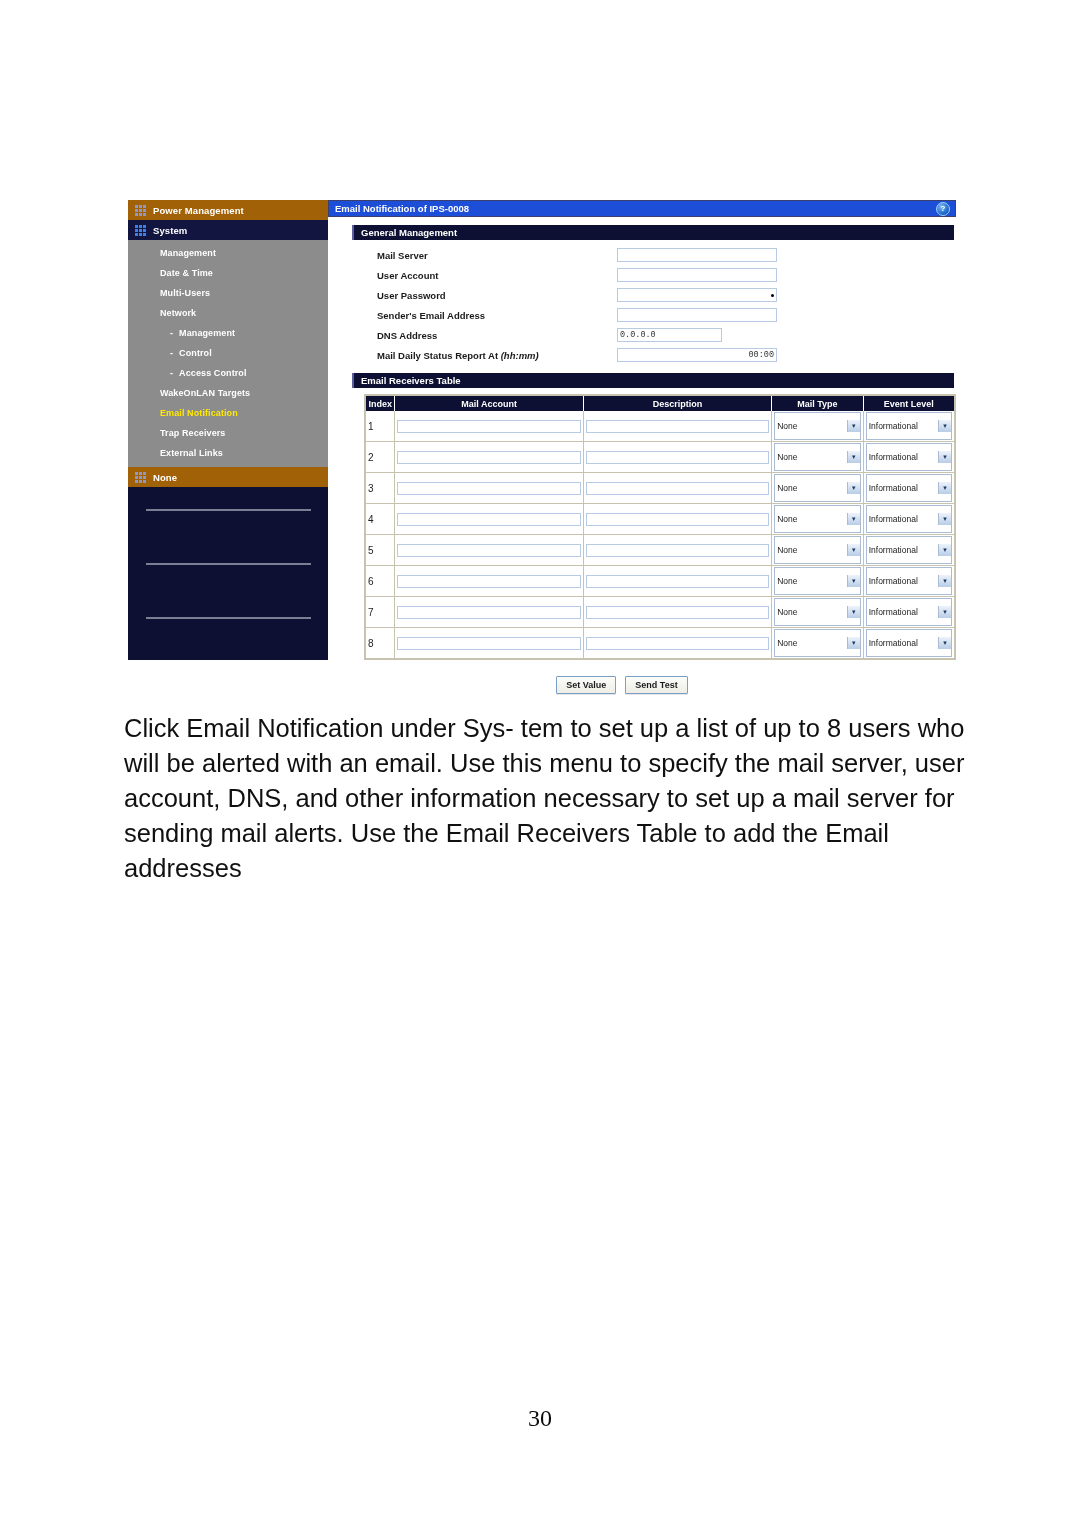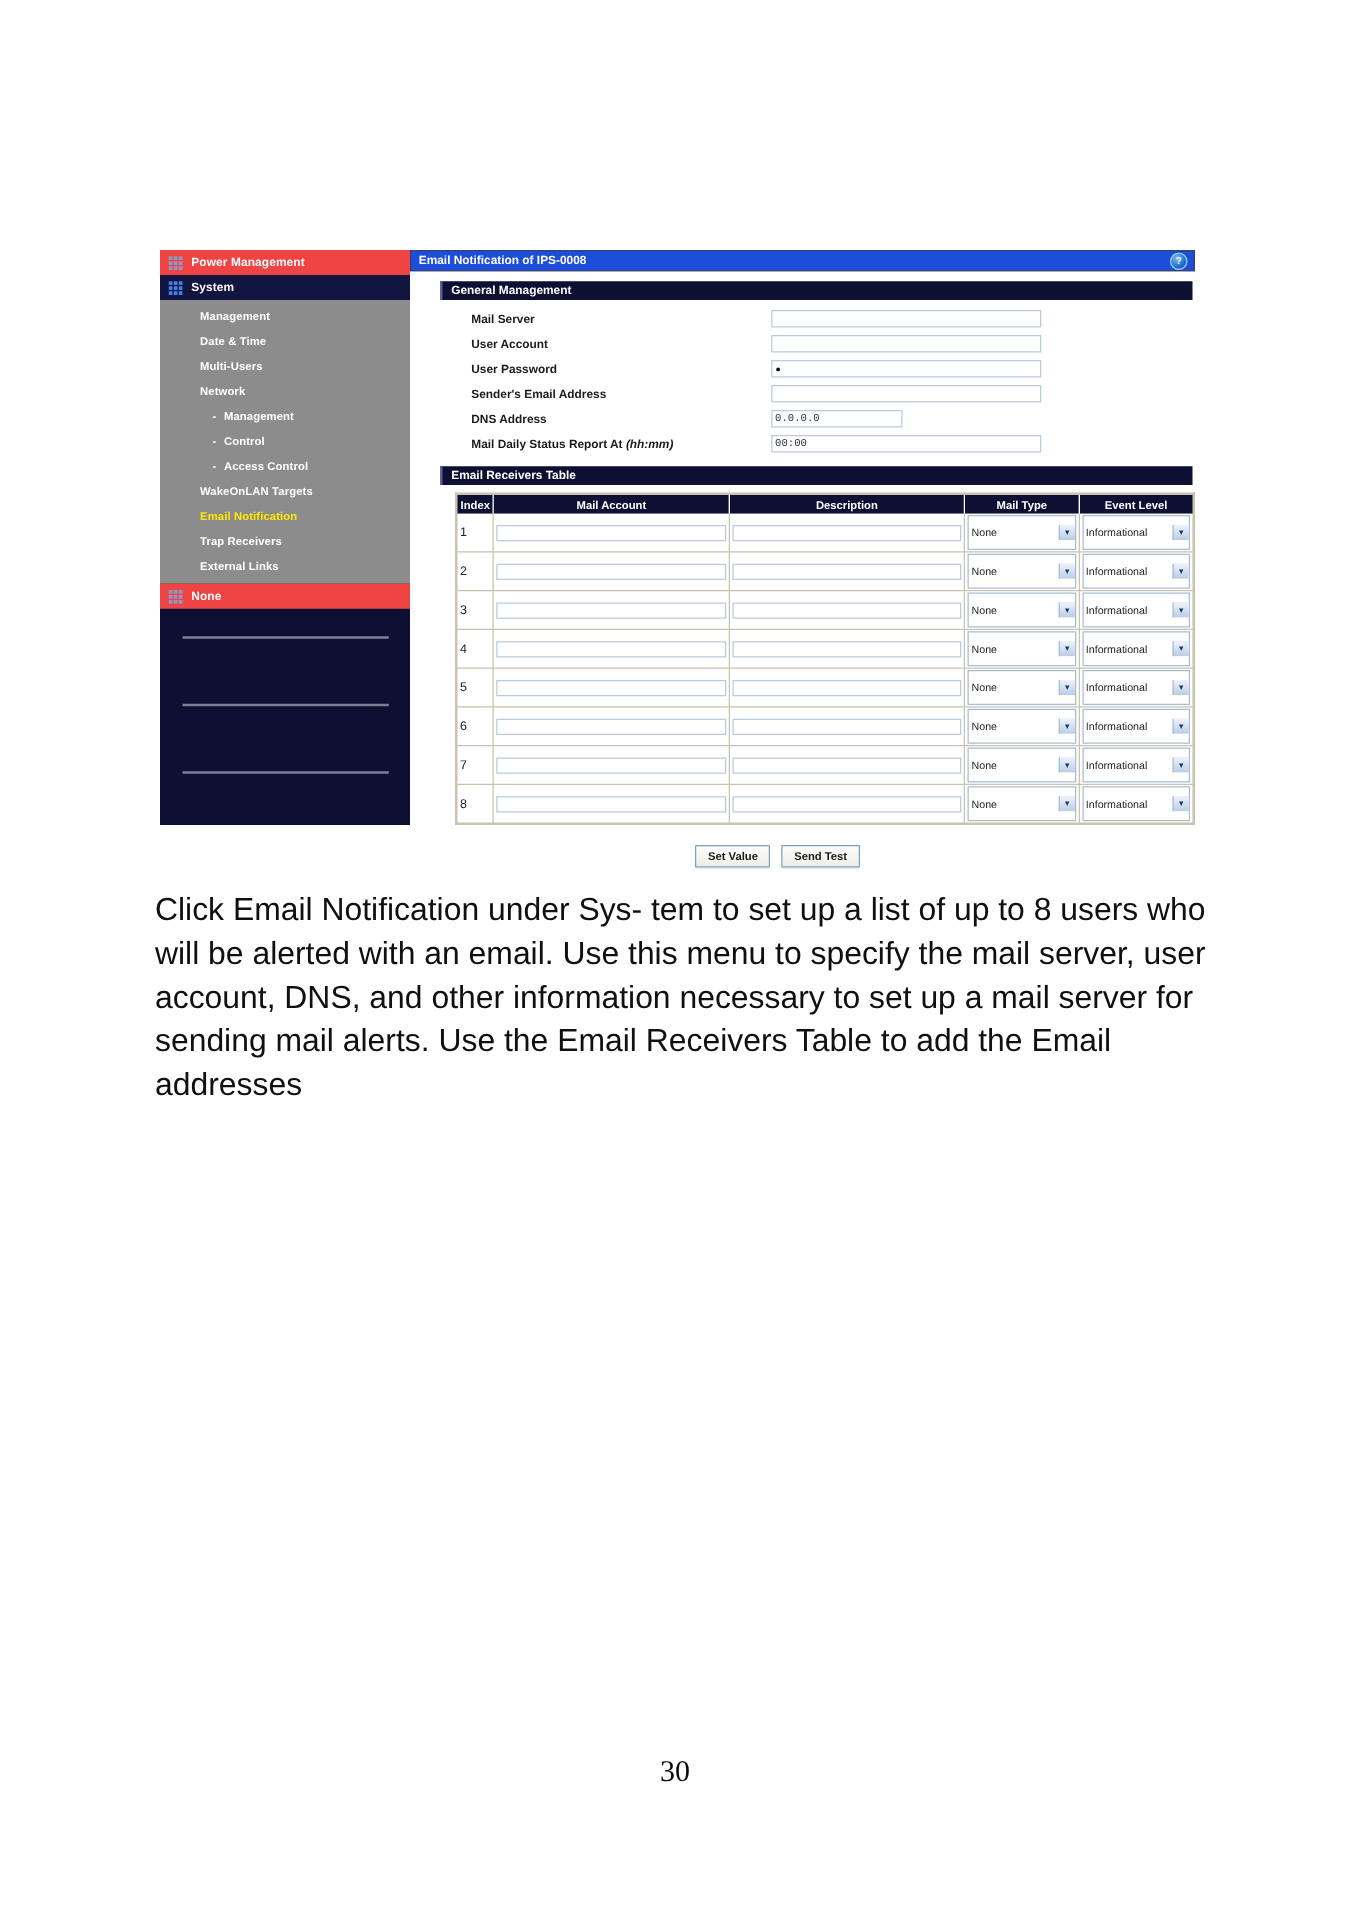--- a/index.html
+++ b/index.html
@@ -21,21 +21,21 @@
   }
 
   
   #sidebar{
     width:200px;
     background:#0d1033;
     position:relative;
     flex:0 0 200px;
   }
   .nav-top{
-    background:#ef4444;
+    background:#a16207;
     color:#ffffff;
     font-size:9.5px;
     font-weight:bold;
     height:20px;
     display:flex;
     align-items:center;
     padding-left:7px;
     letter-spacing:.1px;
   }
   .nav-top.selected{background:#111540;}
@@ -137,21 +137,21 @@
     height:14px;
     border:1px solid #b9cbe2;
     background:#ffffff;
     font-size:8.5px;
     font-family:Liberation Mono, monospace;
     color:#333;
     padding:0 2px;
     box-sizing:border-box;
     display:flex;align-items:center;
   }
-  .finput.wide{width:216px;}
+  .finput.wide{width:160px;justify-content:flex-end;}
   .finput.narrow{width:105px;}
   .pwdot{width:3px;height:3px;background:#000;border-radius:50%;margin-left:1px;}
 
   
   .tbl-wrap{margin-left:36px;margin-top:6px;}
   table.recv{
     border-collapse:collapse;
     border:2px solid #c8c3ae;
     table-layout:fixed;
   }

